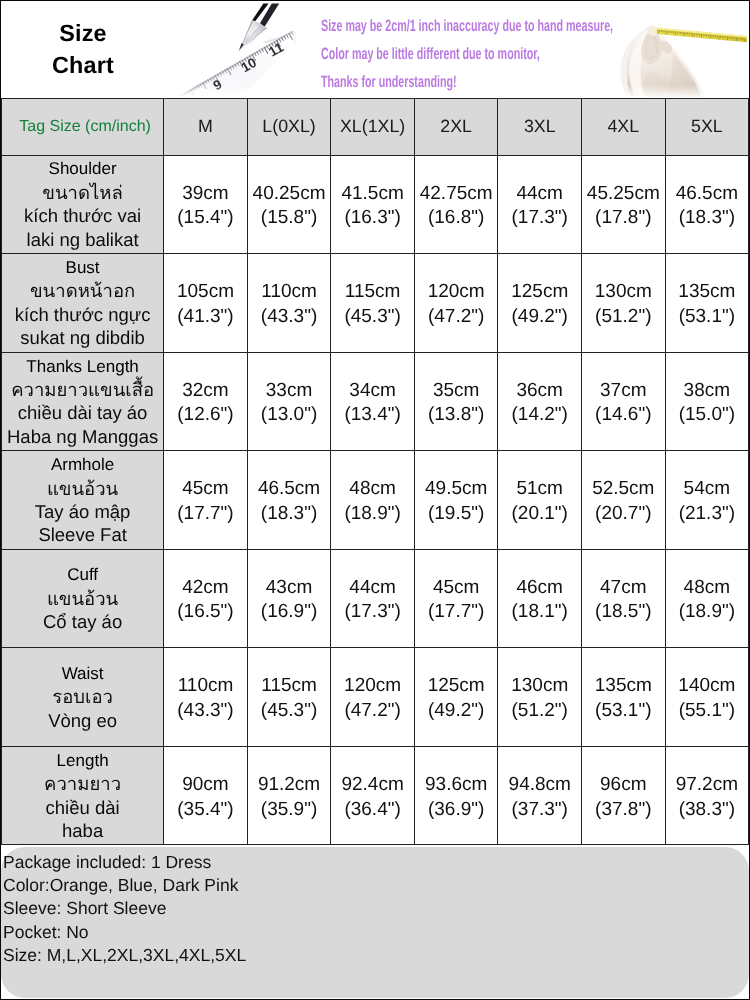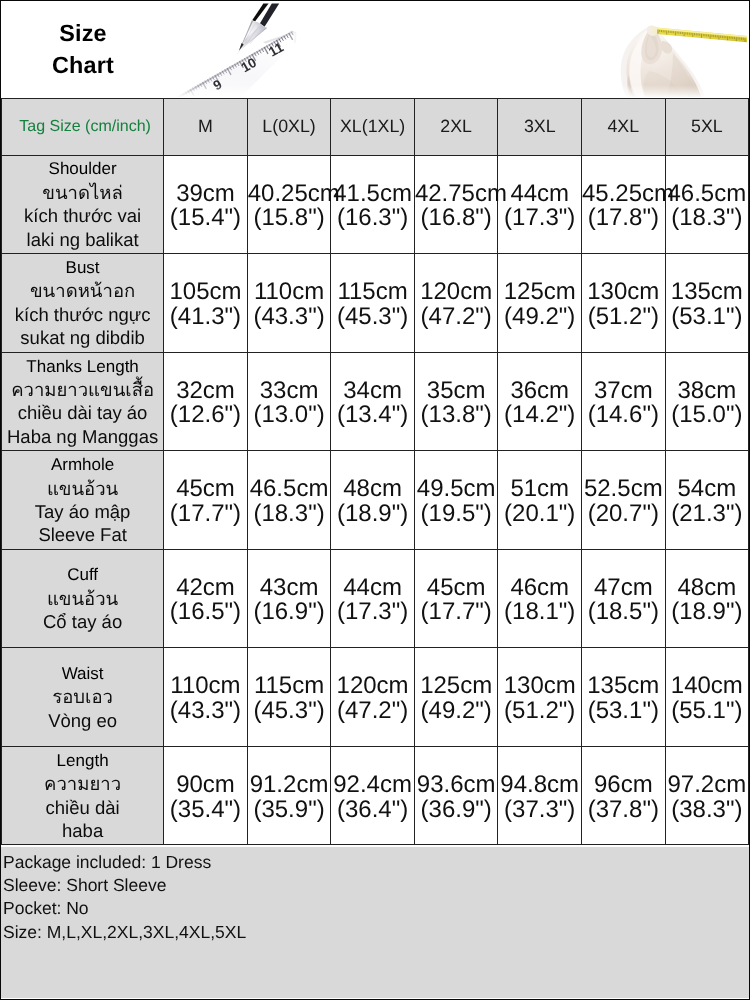--- a/index.html
+++ b/index.html
@@ -20,27 +20,27 @@
   
   #chart{position:absolute;left:0;top:96.5px;width:748px;border-collapse:collapse;
      table-layout:fixed;}
   #chart col.cl{width:162.2px;}
   #chart col.cd{width:83.57px;}
   #chart td,#chart th{border:1px solid #222;padding:0;text-align:center;vertical-align:middle;}
   #chart thead th{background:#d9d9d9;height:56px;font-weight:normal;font-size:17.8px;color:#1b1b1b;}
   #chart thead th.c0{font-size:16px;color:#15803d;padding-left:5px;}
   #chart tbody tr{height:98.55px;}
   td.labelcell{background:#d9d9d9;width:162.2px;padding:0 3px;}
-  td.valcell{background:#fff;font-size:24px;color:#111;line-height:24.6px;}
+  td.valcell{background:#fff;font-size:19px;color:#111;line-height:24.6px;}
   td.valcell>div{position:relative;top:2px;}
   .lbl-en{color:#000000;font-size:17px;line-height:23.4px;}
   .lbl-x{color:#0d0d0d;font-size:18.5px;line-height:23.4px;}
 
   
-  #footer{position:absolute;left:0;top:845.5px;width:748px;height:151px;background:#d9d9d9;padding-top:4px;box-sizing:border-box;}
+  #footer{position:absolute;left:0;top:845.5px;width:748px;height:151px;background:#d9d9d9;padding-top:4px;box-sizing:border-box;border-radius:24px;}
   #banner-art svg text{font-family:"Liberation Sans",sans-serif;}
   .fline{font-size:17.5px;line-height:23.45px;color:#111;padding-left:2px;white-space:nowrap;}
 </style>
 </head>
 <body>
 
 <div id="page">
 
   <div id="banner">
     <div id="banner-title">
@@ -273,20 +273,25 @@
             </g>
           <path d="M 650 25.8 L 656 26.4 L 656 33.2 L 650 32.6 Z" fill="#f3efd2" opacity="0.95"></path>
         </g>
 
         <rect x="168" y="84" width="110" height="12" fill="url(#gFadeB)"></rect>
         <rect x="600" y="84" width="146" height="12" fill="url(#gFadeB)"></rect>
         <rect x="166" y="0" width="24" height="96" fill="url(#gFadeL)"></rect>
         <rect x="283" y="0" width="22" height="60" fill="url(#gFadeR)"></rect>
       </svg>
     </div>
+    <div id="banner-notes">
+      <div class="note">Size may be 2cm/1 inch inaccuracy due to hand measure,</div>
+      <div class="note">Color may be little different due to monitor,</div>
+      <div class="note">Thanks for understanding!</div>
+    </div>
   </div>
 
   <table id="chart">
     <colgroup>
       <col class="cl">
         <col class="cd">
         <col class="cd">
         <col class="cd">
         <col class="cd">
         <col class="cd">
@@ -554,18 +559,19 @@
           <td class="valcell">
             <div>97.2cm</div>
             <div>(38.3")</div>
           </td>
         </tr>
       </tbody>
   </table>
 
   <div id="footer">
       <div class="fline">Package included: 1 Dress</div>
+      <div class="fline">Color:Orange, Blue, Dark Pink</div>
       <div class="fline">Sleeve: Short Sleeve</div>
       <div class="fline">Pocket: No</div>
       <div class="fline">Size: M,L,XL,2XL,3XL,4XL,5XL</div>
     </div>
 
 </div>
 
 </body></html>

